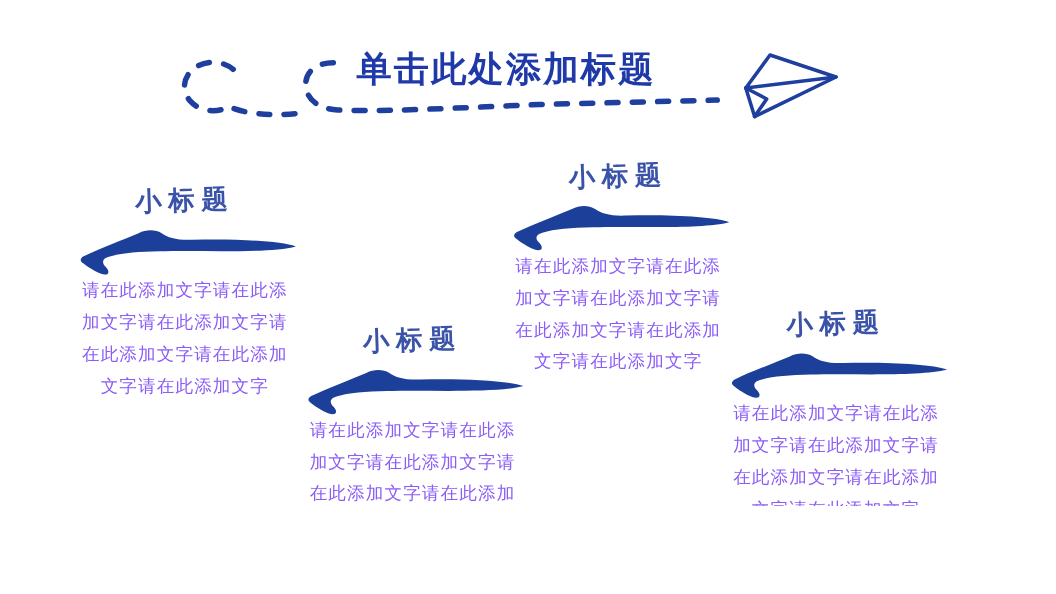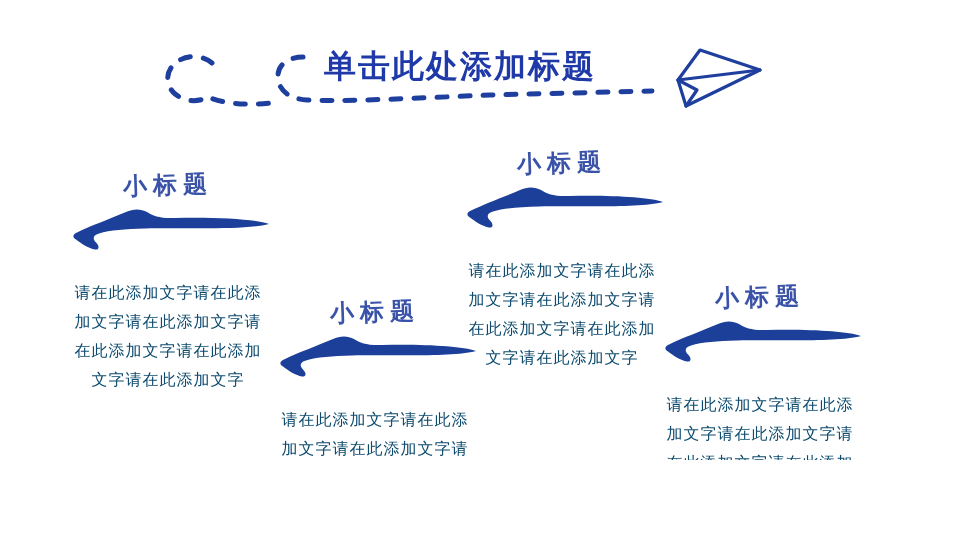--- a/index.html
+++ b/index.html
@@ -1,35 +1,35 @@
 <!DOCTYPE html>
 <html><head>
 <meta charset="utf-8">
 <style>
   html,body{margin:0;padding:0;background:#ffffff;}
   .slide{
     position:relative;width:960px;height:460px;background:#ffffff;
-    overflow:hidden;font-family:Liberation Sans, sans-serif;
+    overflow:hidden;font-family:Liberation Mono, monospace;
   }
   .title{
     position:absolute;left:300px;top:46px;width:320px;margin:0;
     text-align:center;font-size:32px;line-height:40px;font-weight:bold;
     color:#1F3AA8;letter-spacing:2px;white-space:nowrap;
   }
   .flight-path{position:absolute;left:140px;top:45px;}
   .plane{position:absolute;left:664px;top:46px;}
   .group{position:absolute;width:224px;text-align:center;}
   .group h3{
     margin:0;font-size:24px;line-height:26px;font-weight:bold;
     color:#3A53A8;letter-spacing:6px;transform:rotate(-2deg);
   }
   .group .arrow{display:block;margin:6px auto 0;}
   .group p{
-    margin:28px auto 0;width:192px;font-size:16px;line-height:29px;
-    letter-spacing:1px;color:#0c4a6e;text-align:center;
+    margin:1px auto 0;width:192px;font-size:16px;line-height:29px;
+    letter-spacing:1px;color:#8b5cf6;text-align:center;
   }
   .g1{left:56px;top:172px;}
   .g2{left:450px;top:150px;}
   .g3{left:263px;top:299px;}
   .g4{left:648px;top:284px;}
 </style>
 </head>
 <body>
 
 <div class="slide">

